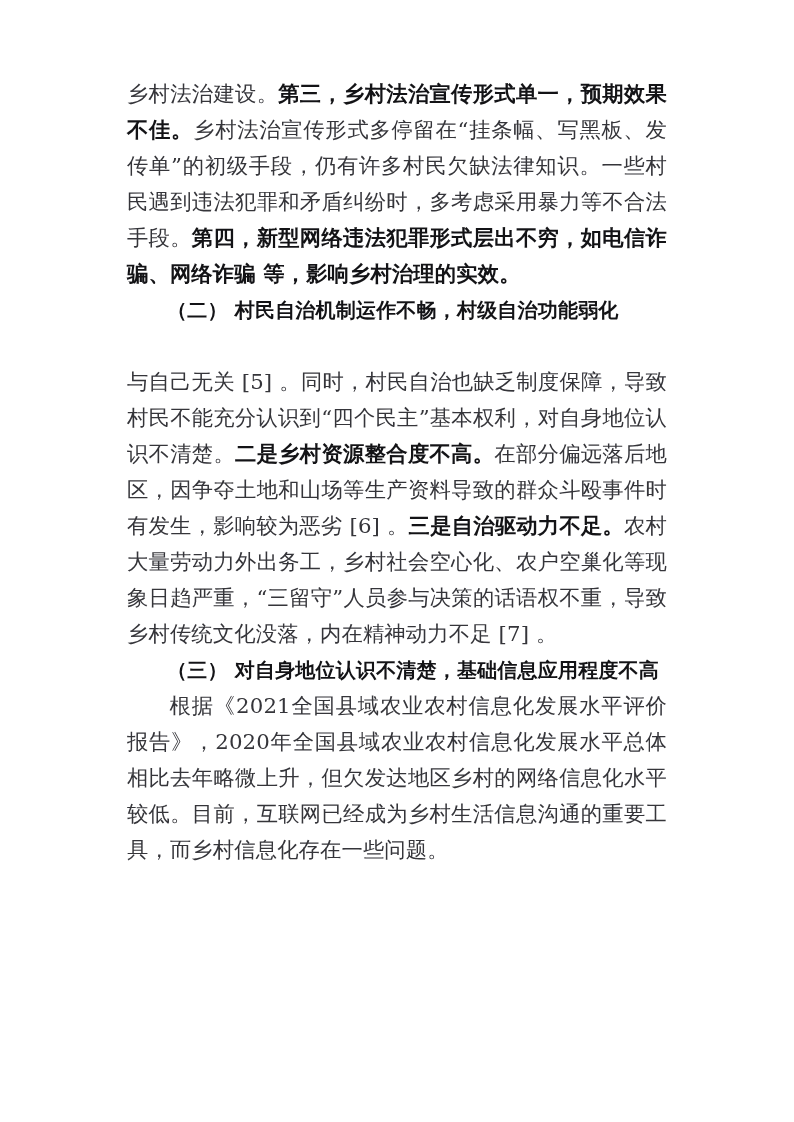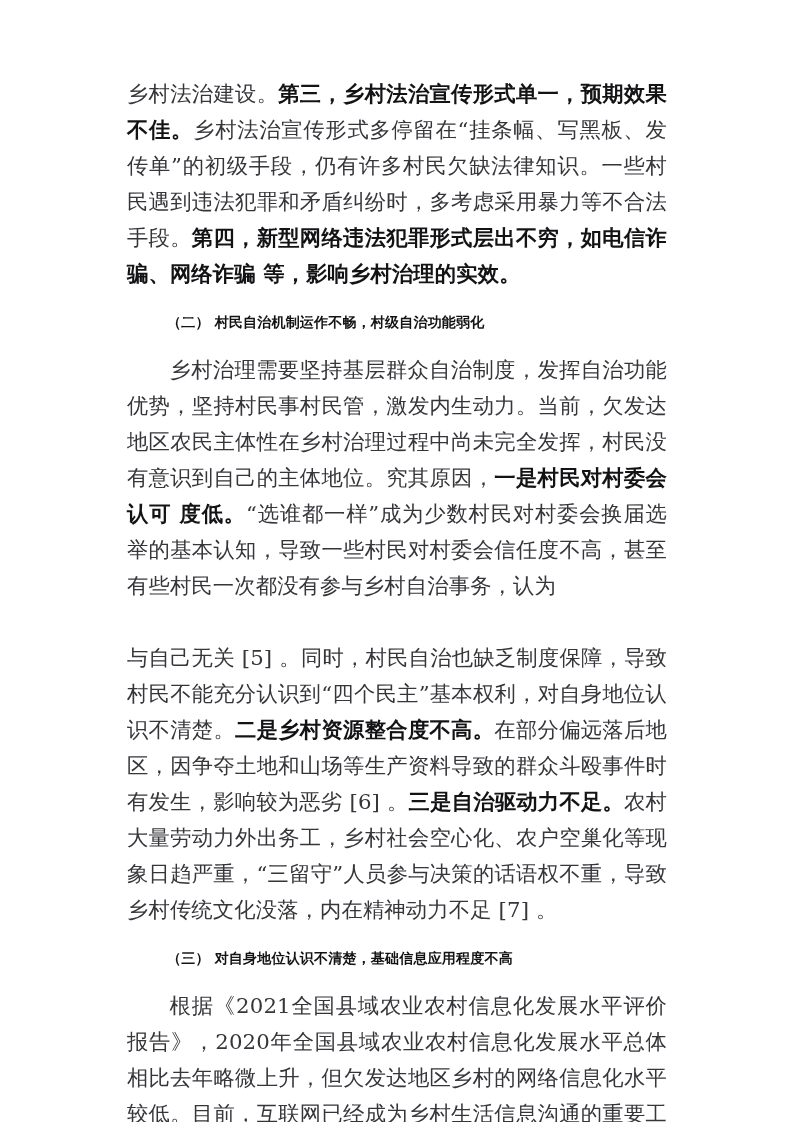--- a/index.html
+++ b/index.html
@@ -32,42 +32,41 @@
     margin: 0;
     letter-spacing: 0.15px;
     word-break: break-all;
     white-space: pre-wrap;
   }
   .para.indent {
     text-indent: 2em;
   }
   .heading {
     font-family: "DejaVu Serif", "Liberation Serif", serif;
-    font-size: 14px;
+    font-size: 20px;
     line-height: 36px;
     color: #17171b;
     font-weight: bold;
-    margin: 12px;
+    margin: 0;
     text-indent: 2em;
     letter-spacing: 0.2px;
   }
   .b {
     font-weight: bold;
     color: #131316;
   }
   .spacer-line {
     height: 36px;
   }
 </style>
 </head>
 <body>
 
 <div class="page" style="background: rgb(255, 255, 255);">
   <div class="text-column" id="text-column">
       <p class="para" style="color: rgb(53, 53, 58);"><span>乡村法治建设。</span><span class="b" style="color: rgb(19, 19, 22);">第三，乡村法治宣传形式单一，预期效果不佳。</span><span>乡村法治宣传形式多停留在“挂条幅、写黑板、发传单”的初级手段，仍有许多村民欠缺法律知识。一些村民遇到违法犯罪和矛盾纠纷时，多考虑采用暴力等不合法手段。</span><span class="b" style="color: rgb(19, 19, 22);">第四，新型网络违法犯罪形式层出不穷，如电信诈骗、网络诈骗 等，影响乡村治理的实效。</span></p>
       <div class="heading" style="color: rgb(19, 19, 22);">（二） 村民自治机制运作不畅，村级自治功能弱化</div>
-      <p class="para indent" style="color: rgb(53, 53, 58);"><span>乡村治理需要坚持基层群众自治制度，发挥自治功能优势，坚持村民事村民管，激发内生动力。当前，欠发达地区农民主体性在乡村治理过程中尚未完全发挥，村民没有意识到自己的主体地位。究其原因，</span><span class="b" style="color: rgb(19, 19, 22);">一是村民对村委会认可 度低。</span><span>“选谁都一样”成为少数村民对村委会换届选举的基本认知，导致一些村民对村委会信任度不高，甚至有些村民一次都没有参与乡村自治事务，认为</span></p>
       <div class="spacer-line"></div>
       <p class="para" style="color: rgb(53, 53, 58);"><span>与自己无关 [5] 。同时，村民自治也缺乏制度保障，导致村民不能充分认识到“四个民主”基本权利，对自身地位认识不清楚。</span><span class="b" style="color: rgb(19, 19, 22);">二是乡村资源整合度不高。</span><span>在部分偏远落后地区，因争夺土地和山场等生产资料导致的群众斗殴事件时有发生，影响较为恶劣 [6] 。</span><span class="b" style="color: rgb(19, 19, 22);">三是自治驱动力不足。</span><span>农村大量劳动力外出务工，乡村社会空心化、农户空巢化等现象日趋严重，“三留守”人员参与决策的话语权不重，导致乡村传统文化没落，内在精神动力不足 [7] 。</span></p>
       <div class="heading" style="color: rgb(19, 19, 22);">（三） 对自身地位认识不清楚，基础信息应用程度不高</div>
       <p class="para indent" style="color: rgb(53, 53, 58);"><span>根据《2021全国县域农业农村信息化发展水平评价报告》，2020年全国县域农业农村信息化发展水平总体相比去年略微上升，但欠发达地区乡村的网络信息化水平较低。目前，互联网已经成为乡村生活信息沟通的重要工具，而乡村信息化存在一些问题。</span></p>
     </div>
 </div>
 
 </body></html>

